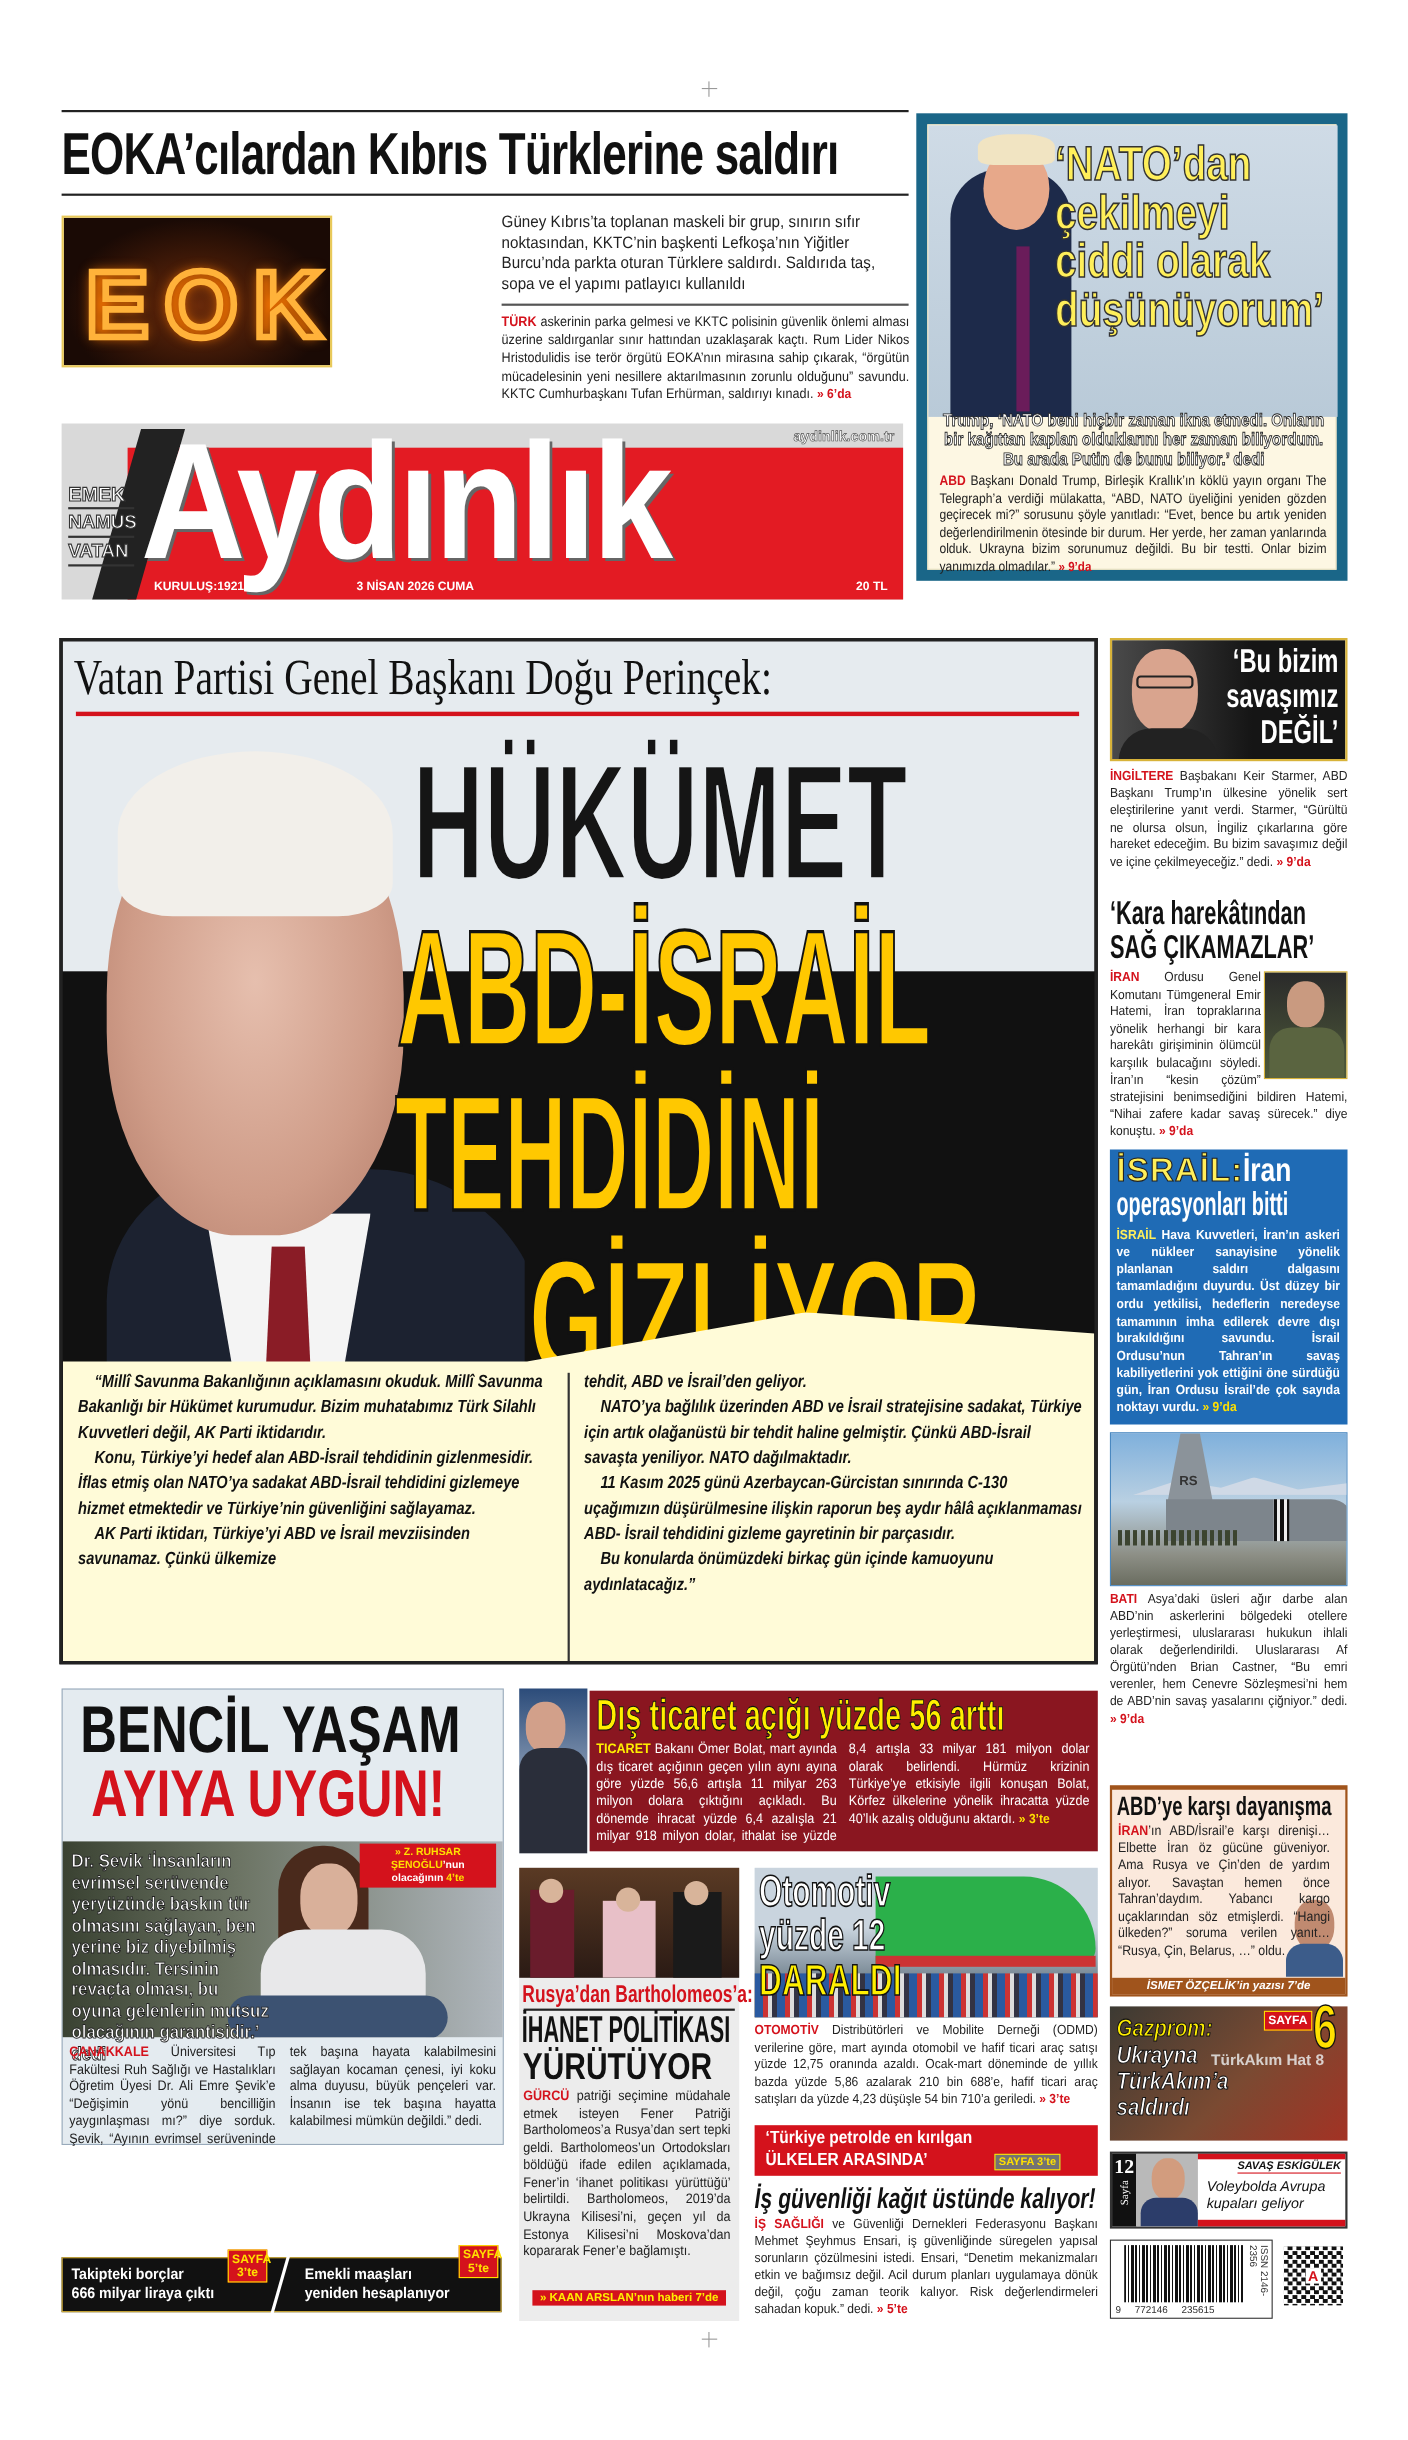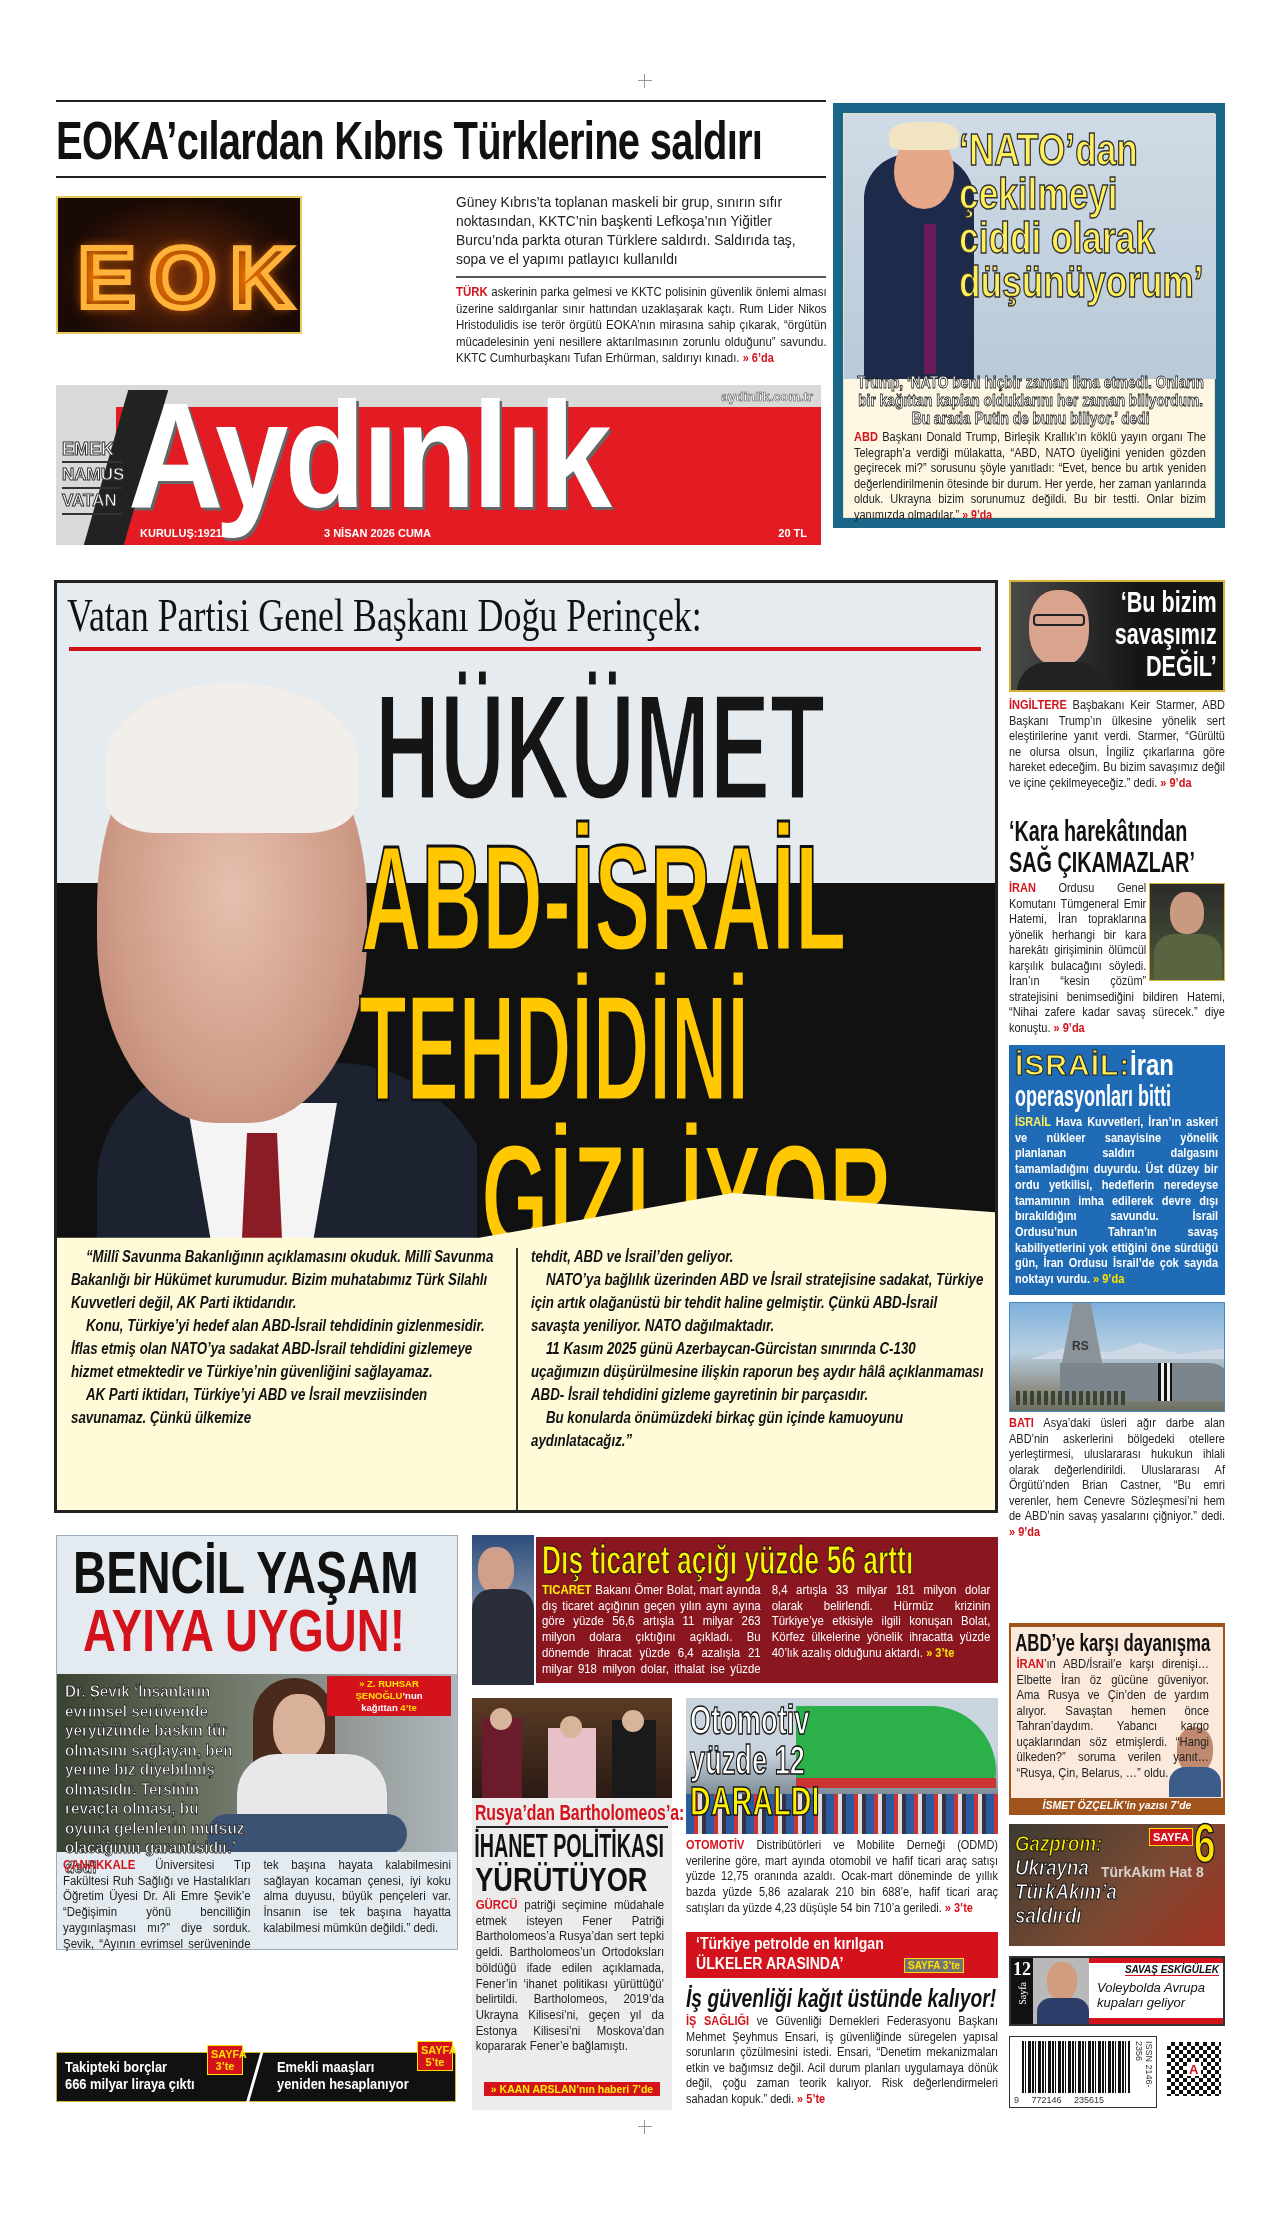--- a/index.html
+++ b/index.html
@@ -143,21 +143,21 @@
     <span class="cond" style="display:inline-block;font-size:30px;line-height:32px;color:#ffef5a;-webkit-text-stroke:1px #222;letter-spacing:1px">İSRAİL:</span><span class="cond" style="display:inline-block;font-size:30px;line-height:32px;color:#fff;transform:scaleX(0.8)">İran</span>
   </div>
   <div class="cond" style="font-size:30px;line-height:30px;color:#fff;transform:scaleX(0.6)">operasyonları bitti</div>
   <div style="margin-top:4px;font-size:12px;line-height:15.7px;font-weight:700;color:#fff;text-align:justify;width:222px;transform:scaleX(0.915);transform-origin:left top">
     <span style="color:#ffef5a">İSRAİL</span><span> Hava Kuvvetleri, İran’ın askeri ve nükleer sanayisine yönelik planlanan saldırı dalgasını tamamladığını duyurdu. Üst düzey bir ordu yetkilisi, hedeflerin neredeyse tamamının imha edilerek devre dışı bırakıldığını savundu. İsrail Ordusu’nun Tahran’ın savaş kabiliyetlerini yok ettiğini öne sürdüğü gün, İran Ordusu İsrail’de çok sayıda noktayı vurdu.</span>
     <a class="more y">» 9’da</a>
   </div>
 </div>
 
 <div class="abs" style="left:1009px;top:1302px;width:216px">
-  <div class="photo" style="position:relative;width:216px;height:110px;background:linear-gradient(180deg,#7fb0dc 0%,#b9d0e2 45%,#8d8f86 80%,#6a6d60 100%);border:1px solid #4a88c0">
+  <div class="photo" style="position:relative;width:216px;height:140px;background:linear-gradient(180deg,#7fb0dc 0%,#b9d0e2 45%,#8d8f86 80%,#6a6d60 100%);border:1px solid #4a88c0">
     <div style="position:absolute;left:20px;top:40px;width:200px;height:16px;background:#cfd9e6;clip-path:polygon(0 100%,20% 20%,40% 60%,55% 0,75% 70%,100% 30%,100% 100%)"></div>
     <div style="position:absolute;left:50px;top:0;width:44px;height:70px;background:#8b939a;clip-path:polygon(30% 0,70% 0,100% 100%,0 100%)"></div>
     <div style="position:absolute;left:50px;top:60px;width:170px;height:38px;background:#7d858c;border-radius:0 20px 0 0"></div>
     <div style="position:absolute;left:148px;top:60px;width:14px;height:38px;background:repeating-linear-gradient(90deg,#111 0 3px,#eee 3px 6px)"></div>
     <div style="position:absolute;left:62px;top:36px;font-weight:700;font-size:12px;color:#333">RS</div>
     <div style="position:absolute;left:6px;top:88px;width:110px;height:14px;background:repeating-linear-gradient(90deg,#3c4430 0 4px,transparent 4px 7px)"></div>
   </div>
   <div class="bodytext" style="margin-top:4px;font-size:12px;line-height:15.5px;width:236px;transform:scaleX(0.915);transform-origin:left top">
     <span class="kicker">BATI</span><span> Asya’daki üsleri ağır darbe alan ABD’nin askerlerini bölgedeki otellere yerleştirmesi, uluslararası hukukun ihlali olarak değerlendirildi. Uluslararası Af Örgütü’nden Brian Castner, “Bu emri verenler, hem Cenevre Sözleşmesi’ni hem de ABD’nin savaş yasalarını çiğniyor.” dedi.</span>
     <a class="more">» 9’da</a>
@@ -223,21 +223,21 @@
   <div class="photo" style="left:0;top:138px;width:400px;height:178px;background:linear-gradient(90deg,#3a4232 0%,#6c7464 40%,#b0b7bd 100%)">
     <div style="position:absolute;left:210px;top:12px;width:60px;height:74px;background:#d9b09a;border-radius:45%"></div>
     <div style="position:absolute;left:196px;top:4px;width:82px;height:120px;background:#4a2a1c;border-radius:40px 40px 10px 10px;z-index:0"></div>
     <div style="position:absolute;left:216px;top:20px;width:52px;height:66px;background:#d9b09a;border-radius:45%"></div>
     <div style="position:absolute;left:180px;top:80px;width:150px;height:100px;background:#e8e8ea;border-radius:40px 40px 0 0"></div>
     <div style="position:absolute;left:150px;top:140px;width:200px;height:40px;background:#3c5272;border-radius:20px"></div>
   </div>
   <div class="abs" style="left:8px;top:146px;width:200px;font-weight:700;font-size:17px;line-height:19.5px;color:#fff;-webkit-text-stroke:0.8px #222;transform:scaleX(0.9);transform-origin:left top">Dr. Şevik ‘İnsanların evrimsel serüvende yeryüzünde baskın tür olmasını sağlayan, ben yerine biz diyebilmiş olmasıdır. Tersinin revaçta olması, bu oyuna gelenlerin mutsuz olacağının garantisidir.’ dedi</div>
   <a class="abs" style="right:6px;top:140px;width:124px;background:#d4121c;color:#fff;font-size:9.5px;line-height:12px;text-align:center;font-weight:700;padding:2px">
     <span style="color:#ffe000">» Z. RUHSAR ŞENOĞLU</span><span>’nun</span><br>
-    <span>kağıttan </span><span style="color:#ffe000">4’te</span>
+    <span>olacağının </span><span style="color:#ffe000">4’te</span>
   </a>
   <div class="abs bodytext" style="left:6px;top:322px;width:424px;font-size:12.5px;line-height:15.7px;column-count:2;column-gap:14px;transform:scaleX(0.915);transform-origin:left top">
     <span class="kicker">ÇANAKKALE</span><span> Üniversitesi Tıp Fakültesi Ruh Sağlığı ve Hastalıkları Öğretim Üyesi Dr. Ali Emre Şevik’e “Değişimin yönü bencilliğin yaygınlaşması mı?” diye sorduk. Şevik, “Ayının evrimsel serüveninde tek başına hayata kalabilmesini sağlayan kocaman çenesi, iyi koku alma duyusu, büyük pençeleri var. İnsanın ise tek başına hayatta kalabilmesi mümkün değildi.” dedi.</span>
   </div>
 </div>
 
 <div class="abs" style="left:56px;top:2052px;width:400px;height:50px;background:#111;border:1px solid #d8b33a">
   <a class="abs" style="left:8px;top:6px;width:170px;color:#fff;font-weight:700;font-size:14px;line-height:17px;transform:scaleX(0.92);transform-origin:left top">
     <div>Takipteki borçlar</div>
     <div>666 milyar liraya çıktı</div>

